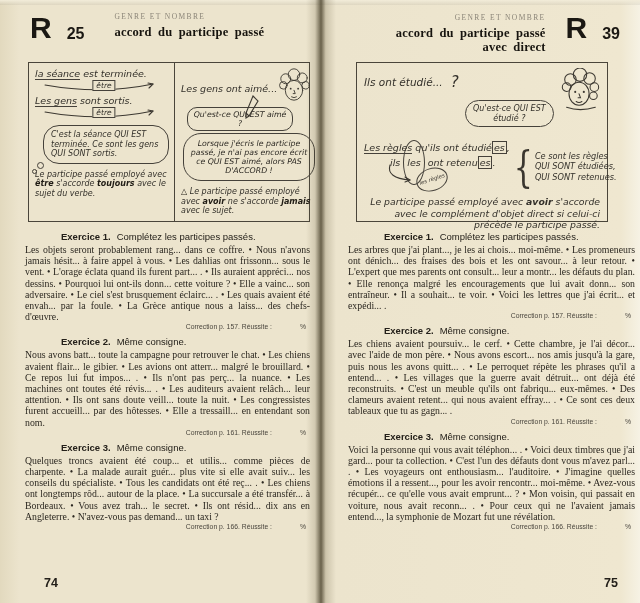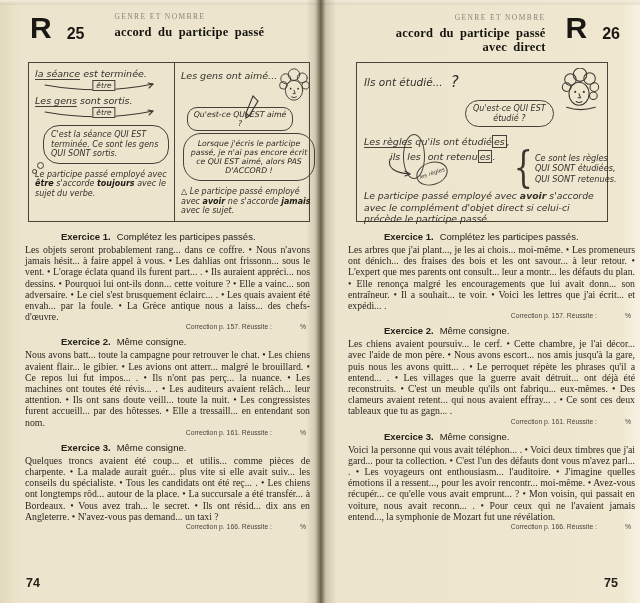--- a/index.html
+++ b/index.html
@@ -62,68 +62,68 @@
   .thought{
     position:relative;border:1.2px solid #45413a;border-radius:16px;
     padding:4px 5px 4px 7px;width:112px;font-size:8px;line-height:9.5px;margin:4px 0 2px 8px;
   }
   .thought .dot{position:absolute;border:1px solid #45413a;border-radius:50%;background:#ece4cd;}
   .thought .d1{width:5px;height:5px;left:-7px;bottom:-6px;}
   .thought .d2{width:3px;height:3px;left:-12px;bottom:-11px;}
   .rule{font-size:8px;line-height:9.6px;margin-top:6px;color:#33302a;}
   .rule b{font-weight:bold;color:#211d16;}
 
-  .avoir-top{display:flex;align-items:flex-start;}
+  .avoir-top{display:flex;align-items:center;}
   .avoir-top .ex-sentence{margin-top:2px;}
   .face{flex:0 0 auto;}
   .pencil{position:absolute;}
   .bubble{
     border:1.2px solid #45413a;border-radius:50% 50% 50% 50%/60% 60% 40% 40%;
     font-size:7.8px;line-height:9px;text-align:center;color:#2c2923;
   }
   .bubble-small{width:96px;padding:2px 4px;margin:1px 0 2px 6px;border-radius:10px;}
   .bubble-big{width:118px;padding:5px 6px;margin-left:2px;border-radius:18px;}
 
   
   .r-row1{display:flex;align-items:flex-start;}
   .r-q{font-size:10.5px;margin-top:8px;white-space:nowrap;}
   .r-qmark{font-size:15px;margin:5px 6px 0 8px;font-family:"DejaVu Sans",sans-serif;}
   .r-bubble{border:1.2px solid #45413a;border-radius:14px;padding:3px 6px;font-size:8px;line-height:9.5px;text-align:center;margin-top:3px;}
-  .r-row2{display:flex;align-items:flex-end;margin-top:7px;}
+  .r-row2{display:flex;align-items:center;margin-top:13px;}
   .sent-block{font-size:9.5px;line-height:15px;white-space:nowrap;}
   .sent-block .line2{margin-left:26px;}
   .boxed{border:1px solid #45413a;padding:0 1px;font-style:italic;}
   .circled{border:1px solid #45413a;border-radius:50%;padding:16px 3px;}
   .stamp-row{position:relative;height:20px;}
   .stamp{
     position:absolute;left:52px;top:-2px;border:1px solid #45413a;border-radius:50%;
     font-size:5.5px;padding:3px 2px;transform:rotate(-18deg);display:inline-block;color:#45413a;
   }
   .stamp-arrow{position:absolute;left:20px;top:-6px;}
   .brace{font-size:30px;font-weight:200;color:#3a362e;transform:scaleY(1.45);margin:2px 2px 0 4px;font-family:"DejaVu Serif",serif;}
   .brace-lines{font-size:8.2px;line-height:10.5px;margin-top:3px;white-space:nowrap;}
-  .r-rule{font-size:9.3px;line-height:11.5px;margin-top:6px;}
+  .r-rule{font-size:9.3px;line-height:11.5px;margin-top:6px;text-align:right;}
   .r-rule b{font-weight:bold;}
 
   
   .exercises{margin-top:9px;}
   .page-left .exercises{margin-left:17px;width:285px;}
   .page-right .exercises{margin-left:14px;width:287px;}
   .exercise{margin-bottom:6px;}
   .ex-head{font-size:9.5px;margin-bottom:2px;color:#24201a;}
   .ex-label{font-weight:bold;padding-left:36px;}
   .ex-consigne{margin-left:6px;}
   .ex-body{
     font-family:"Liberation Serif",serif;font-size:9.8px;line-height:11.2px;
     text-align:justify;color:#2b2720;margin:0;
   }
   .correction{font-size:6.8px;color:#4a463e;text-align:right;margin-top:1px;padding-right:4px;}
   .correction .pct{margin-left:28px;}
   .pagenum{position:absolute;bottom:13px;font-size:12.5px;font-weight:bold;color:#24201a;}
-  .page-left .pagenum{left:18px;}
+  .page-left .pagenum{left:36px;}
   .page-right .pagenum{right:16px;}
   svg{display:block;}
   .sk{stroke:#3c3831;fill:none;stroke-width:1.1;stroke-linecap:round;}
 </style>
 </head>
 <body>
 
 <div class="book">
 
   <div class="page page-left">
@@ -218,21 +218,21 @@
   <div class="page page-right">
 
     <div class="header">
       <div class="titleblock">
         <div class="category">GENRE ET NOMBRE</div>
         <div class="title">accord du participe passé</div>
         <div class="title">avec direct</div>
       </div>
       <div class="ref">
         <span class="letter">R</span>
-          <span class="num">26</span>
+          <span class="num">39</span>
       </div>
     </div>
 
     <div class="panel">
       <div class="r-row1">
         <div class="hw r-q">Ils ont étudié...</div>
         <div class="hw r-qmark">?</div>
         <div class="r-bubble hw" style="width:84px;margin-top:32px;">Qu'est-ce QUI EST étudié ?</div>
         <svg class="face" width="40" height="44" viewBox="0 0 40 46" style="margin-left:6px">
           <circle class="sk" cx="10" cy="12" r="6"></circle>

